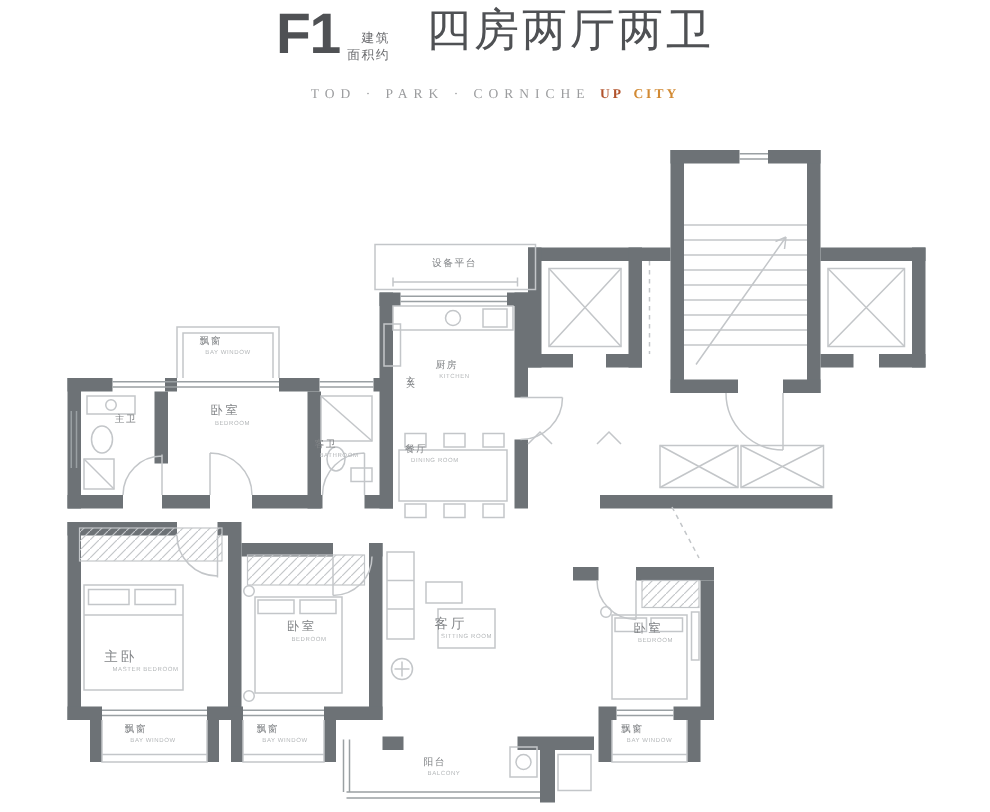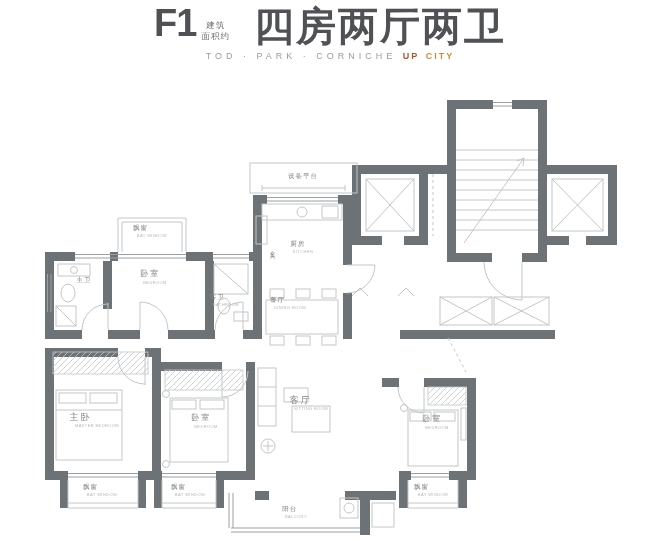--- a/index.html
+++ b/index.html
@@ -19,27 +19,27 @@
     font-family:"Liberation Sans", sans-serif;
   }
   
   .header{position:absolute;top:0;left:0;width:660px;text-align:center;}
   .title-row{
     display:flex;justify-content:center;align-items:flex-start;
     color:var(--title-color);margin-top:4px;
   }
   .model{font-size:38px;font-weight:bold;letter-spacing:-1px;line-height:1;}
   .area-note{
-    font-size:8.5px;line-height:1.25;color:#6a6b6e;text-align:center;
+    font-size:8.5px;line-height:1.25;color:#6a6b6e;text-align:right;
     margin:16px 2px 0 5px;letter-spacing:1px;
   }
   .area-value{font-size:40px;font-weight:bold;line-height:0.95;letter-spacing:-1px;}
   .area-value sup{font-size:17px;font-weight:bold;letter-spacing:0;}
-  .layout-type{font-size:40px;font-weight:bold;margin-left:22px;line-height:1.1;letter-spacing:2px;}
-  .subtitle{margin-top:3px;font-size:9px;color:var(--subtitle-color);letter-spacing:4px;}
+  .layout-type{font-size:30px;font-weight:normal;margin-left:22px;line-height:1.1;letter-spacing:2px;}
+  .subtitle{margin-top:15px;font-size:9px;color:var(--subtitle-color);letter-spacing:4px;font-family:Liberation Serif, serif;}
   .subtitle .accent-up{color:var(--accent-up);font-weight:bold;letter-spacing:2px;}
   .subtitle .accent-city{color:var(--accent-city);font-weight:bold;letter-spacing:2px;}
   
   svg{position:absolute;top:0;left:0;}
   .wall{fill:var(--wall-color);stroke:none;}
   .win{stroke:var(--window-color);stroke-width:1;fill:none;}
   .lt{stroke:var(--furn-color);stroke-width:1;fill:none;}
   .dash{stroke-dasharray:3 3;}
   .hatchrect{fill:url(#hatch);stroke:var(--furn-color);stroke-width:0.8;}
   .room-label{
@@ -301,29 +301,29 @@
     <span class="sub">BEDROOM</span>
   </div>
   <div class="room-label small" style="left:226px;top:300px">
     <span>客卫</span>
     <span class="sub">BATHROOM</span>
   </div>
   <div class="room-label small" style="left:152px;top:231px">
     <span>飘窗</span>
     <span class="sub">BAY WINDOW</span>
   </div>
-  <div class="room-label big" style="left:97px;top:420px">
+  <div class="room-label big" style="left:97px;top:441px">
     <span>主卧</span>
     <span class="sub">MASTER BEDROOM</span>
   </div>
   <div class="room-label" style="left:206px;top:421px">
     <span>卧室</span>
     <span class="sub">BEDROOM</span>
   </div>
-  <div class="room-label big" style="left:311px;top:403px">
+  <div class="room-label big" style="left:311px;top:419px">
     <span>客厅</span>
     <span class="sub">SITTING ROOM</span>
   </div>
   <div class="room-label" style="left:437px;top:422px">
     <span>卧室</span>
     <span class="sub">BEDROOM</span>
   </div>
   <div class="room-label small" style="left:296px;top:512px">
     <span>阳台</span>
     <span class="sub">BALCONY</span>

